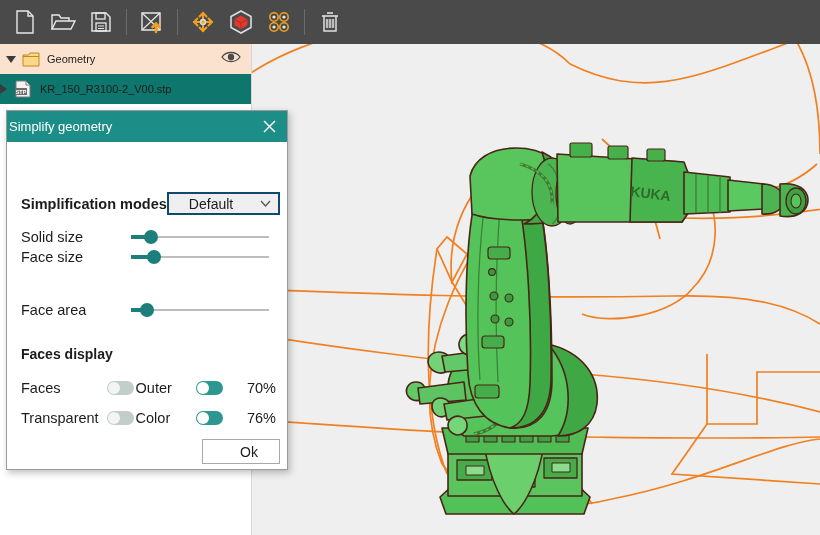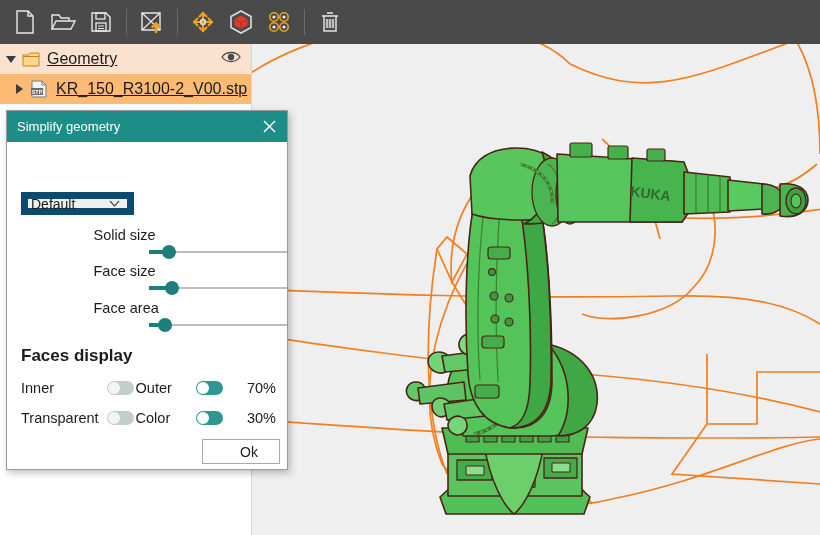--- a/index.html
+++ b/index.html
@@ -51,47 +51,46 @@
     height: 30px;
     background: #fae2cf;
     display: flex;
     align-items: center;
     padding-left: 6px;
     box-sizing: border-box;
   }
   .tree-row-child {
     position: relative;
     height: 30px;
-    background: #fdba74;
-    display: flex;
-    align-items: center;
-    padding-left: 16px;
+    background: #0f766e;
+    display: flex;
+    align-items: center;
+    padding-left: 0;
     box-sizing: border-box;
   }
   .tri {
     width: 0; height: 0;
     margin-right: 6px;
     cursor: pointer;
   }
   .tri-down {
     border-left: 5px solid transparent;
     border-right: 5px solid transparent;
     border-top: 7px solid #3a3a3a;
   }
   .tri-right {
     border-top: 5px solid transparent;
     border-bottom: 5px solid transparent;
     border-left: 7px solid #3a3a3a;
   }
   .tree-label {
-    font-size: 16px;
+    font-size: 11px;
     color: #1c1c1c;
     margin-left: 7px;
     white-space: nowrap;
-    text-decoration: underline;
   }
   .eye-wrap {
     position: absolute;
     right: 10px; top: 50%;
     transform: translateY(-50%);
     cursor: pointer;
   }
 
   
   #viewport {
@@ -111,21 +110,21 @@
     background: #ffffff;
     border: 1px solid #9a9a9a;
     box-shadow: 2px 3px 7px rgba(0,0,0,0.25);
     box-sizing: border-box;
   }
   #dlg-title {
     height: 31px;
     background: #1d8d87;
     display: flex;
     align-items: center;
-    padding: 0 8px 0 10px;
+    padding: 0 8px 0 2px;
     box-sizing: border-box;
   }
   #dlg-title-text {
     color: #ffffff;
     font-size: 13px;
     flex: 1;
   }
   #dlg-close {
     cursor: pointer;
     display: flex; align-items: center; justify-content: center;
@@ -146,44 +145,43 @@
   .mode-label {
     font-size: 14.5px;
     font-weight: bold;
     color: #1c1c1c;
     white-space: nowrap;
   }
   .mode-select {
     width: 113px;
     height: 23px;
     background: #efefef;
-    border: 7px solid #0c4a6e;
+    border: 2px solid #0c4a6e;
     display: flex;
     align-items: center;
     box-sizing: border-box;
-    padding-left: 3px;
+    padding-left: 20px;
     cursor: pointer;
   }
   .mode-select-text {
     font-size: 14px;
     color: #1c1c1c;
     flex: 1;
   }
   .chev {
     margin-right: 7px;
   }
 
   .slider-row {
     position: absolute;
     left: 14px;
     width: 255px;
     height: 20px;
     display: flex;
     align-items: center;
-    flex-direction: column;
   }
   .slider-label {
     font-size: 14.5px;
     color: #1c1c1c;
     width: 110px;
     white-space: nowrap;
   }
   .slider-wrap {
     position: relative;
     flex: 1;
@@ -206,21 +204,21 @@
     top: 2px;
     width: 14px; height: 14px;
     border-radius: 50%;
     background: #1d7f7b;
     cursor: pointer;
   }
 
   .section-title {
     position: absolute;
     left: 14px; top: 204px;
-    font-size: 17px;
+    font-size: 14px;
     font-weight: bold;
     color: #1c1c1c;
   }
 
   .fd-row {
     position: absolute;
     left: 14px;
     width: 255px;
     height: 22px;
     display: flex;
@@ -537,78 +535,79 @@
         <svg width="15" height="15" viewBox="0 0 15 15">
           <line x1="2" y1="2" x2="13" y2="13" stroke="#ffffff" stroke-width="1.4"></line>
           <line x1="13" y1="2" x2="2" y2="13" stroke="#ffffff" stroke-width="1.4"></line>
         </svg>
       </span>
     </div>
 
     <div id="dlg-body">
 
       <div class="mode-row">
+        <span class="mode-label">Simplification modes</span>
         <div class="mode-select">
           <span class="mode-select-text">Default</span>
           <svg class="chev" width="11" height="7" viewBox="0 0 11 7">
             <path d="M1 1 L5.5 6 L10 1" fill="none" stroke="#555555" stroke-width="1.3"></path>
           </svg>
         </div>
       </div>
 
       <div class="slider-row" style="top:85px;">
         <span class="slider-label">Solid size</span>
         <div class="slider-wrap">
           <div class="slider-track"></div>
           <div class="slider-fill" style="width:17px;"></div>
           <div class="slider-thumb" style="left:13px;"></div>
         </div>
       </div>
 
-      <div class="slider-row" style="top:121px;">
+      <div class="slider-row" style="top:105px;">
         <span class="slider-label">Face size</span>
         <div class="slider-wrap">
           <div class="slider-track"></div>
           <div class="slider-fill" style="width:20px;"></div>
           <div class="slider-thumb" style="left:16px;"></div>
         </div>
       </div>
 
       <div class="slider-row" style="top:158px;justify-content:center;">
         <span class="slider-label">Face area</span>
         <div class="slider-wrap">
           <div class="slider-track"></div>
           <div class="slider-fill" style="width:13px;"></div>
           <div class="slider-thumb" style="left:9px;"></div>
         </div>
       </div>
 
       <div class="section-title">Faces display</div>
 
       <div class="fd-row" style="top:235px;">
-        <span class="fd-name">Inner</span>
+        <span class="fd-name">Faces</span>
         <span class="toggle off">
             <span class="knob"></span>
           </span>
         <span class="fd-mid">Outer</span>
         <span class="toggle on">
             <span class="knob"></span>
           </span>
         <span class="fd-pct">70%</span>
       </div>
 
       <div class="fd-row" style="top:265px;">
         <span class="fd-name">Transparent</span>
         <span class="toggle off">
             <span class="knob"></span>
           </span>
         <span class="fd-mid">Color</span>
         <span class="toggle on">
             <span class="knob"></span>
           </span>
-        <span class="fd-pct">30%</span>
+        <span class="fd-pct">76%</span>
       </div>
 
       <div id="ok-button">Ok</div>
     </div>
   </div>
 
 </div>
 
 </body></html>

